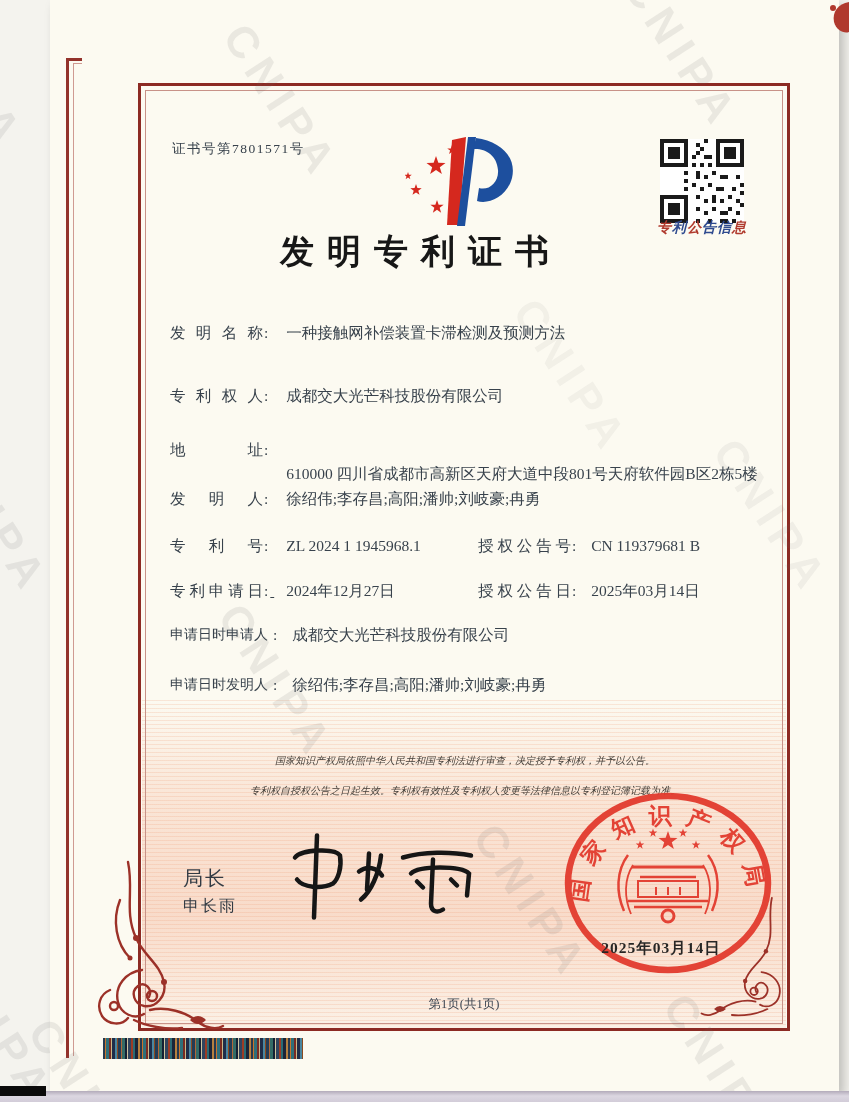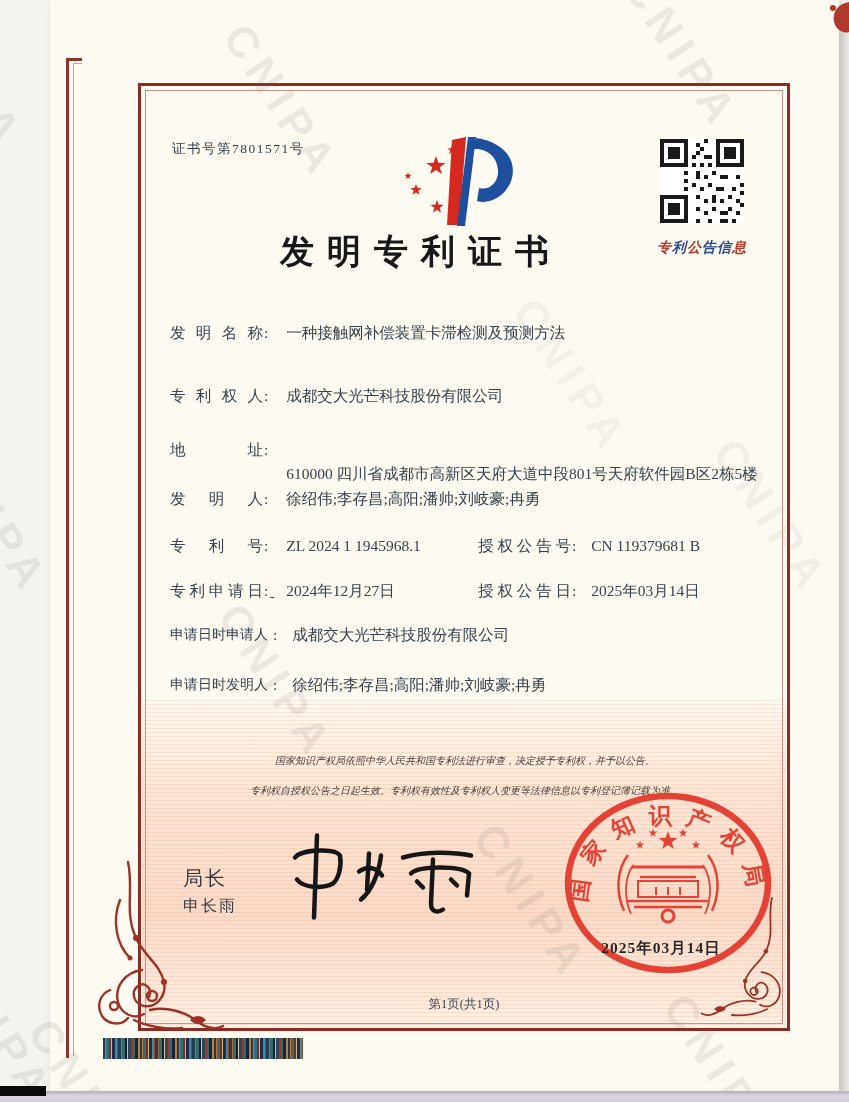--- a/index.html
+++ b/index.html
@@ -43,21 +43,21 @@
   .fval2{display:inline-block;margin-left:9px;vertical-align:top;}
   .addr-val{white-space:normal;width:510px;margin-top:24px;}
   .legal{left:140px;top:746px;width:650px;z-index:10;color:#46403a;font-size:10px;
          line-height:30px;font-style:italic;text-align:center;}
   .director-title{left:183px;top:865px;font-size:20px;color:#333b44;z-index:12;letter-spacing:2px;}
   .director-name{left:183px;top:896px;font-size:16px;color:#333b44;z-index:12;letter-spacing:2px;}
   .footer{left:138px;top:996px;width:652px;text-align:center;font-size:12.5px;color:#3c4450;z-index:10;}
   
   .qr{left:660px;top:139px;width:84px;height:84px;z-index:10;}
   .qr-caption{left:650px;top:219px;width:104px;text-align:center;font-size:14px;font-weight:700;
-              font-style:italic;letter-spacing:1px;z-index:10;margin-top:20px;}
+              font-style:italic;letter-spacing:1px;z-index:10;}
   
   .logo{left:405px;top:133px;width:115px;height:100px;z-index:10;}
   .signature{left:283px;top:828px;width:210px;height:98px;z-index:12;}
   .seal{left:562px;top:790px;width:212px;height:190px;z-index:13;opacity:0.95;}
   .flourish-l{left:90px;top:860px;width:135px;height:178px;z-index:11;}
   .flourish-r{left:700px;top:872px;width:100px;height:166px;z-index:11;transform:scaleX(-1);}
   .corner-orn{left:828px;top:0px;width:21px;height:34px;z-index:6;}
   .barcode{left:103px;top:1038px;width:200px;height:21px;z-index:10;
     background:repeating-linear-gradient(90deg,
       #27394f 0 2px,#c8742c 2px 3px,#2e6f7a 3px 6px,#7a2b22 6px 8px,#c9b98a 8px 9px,

